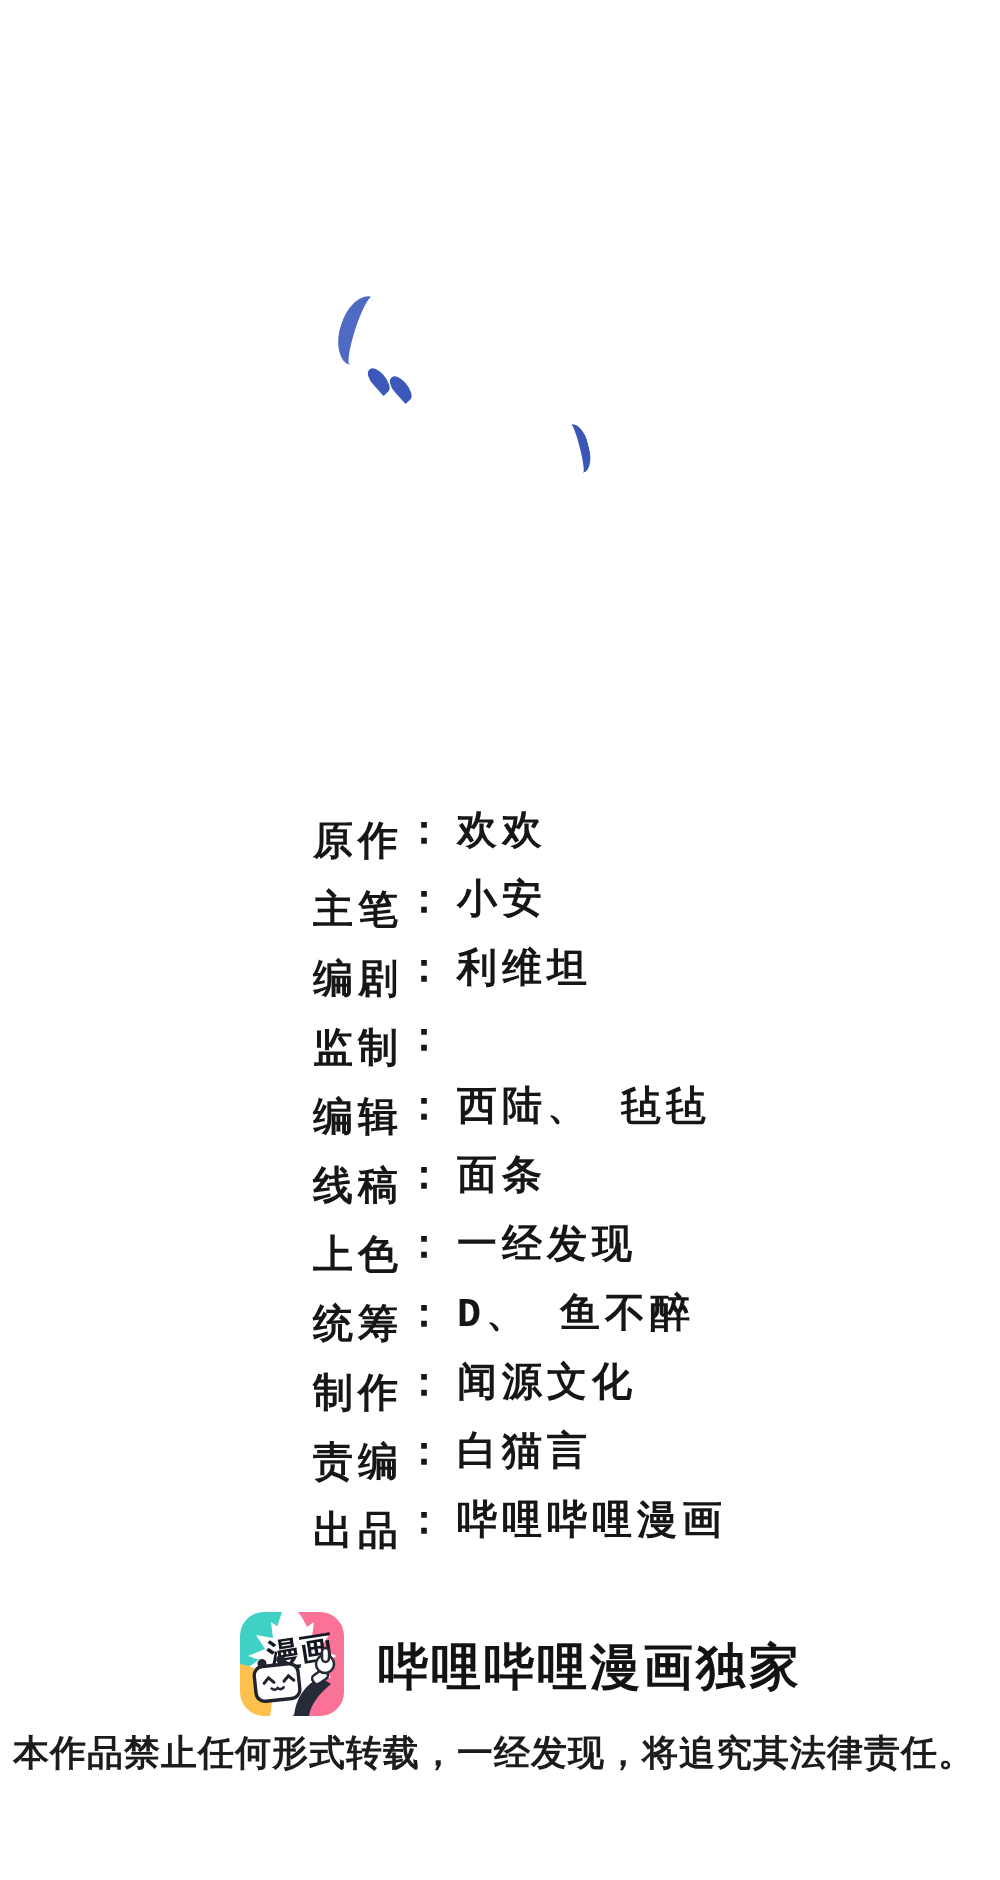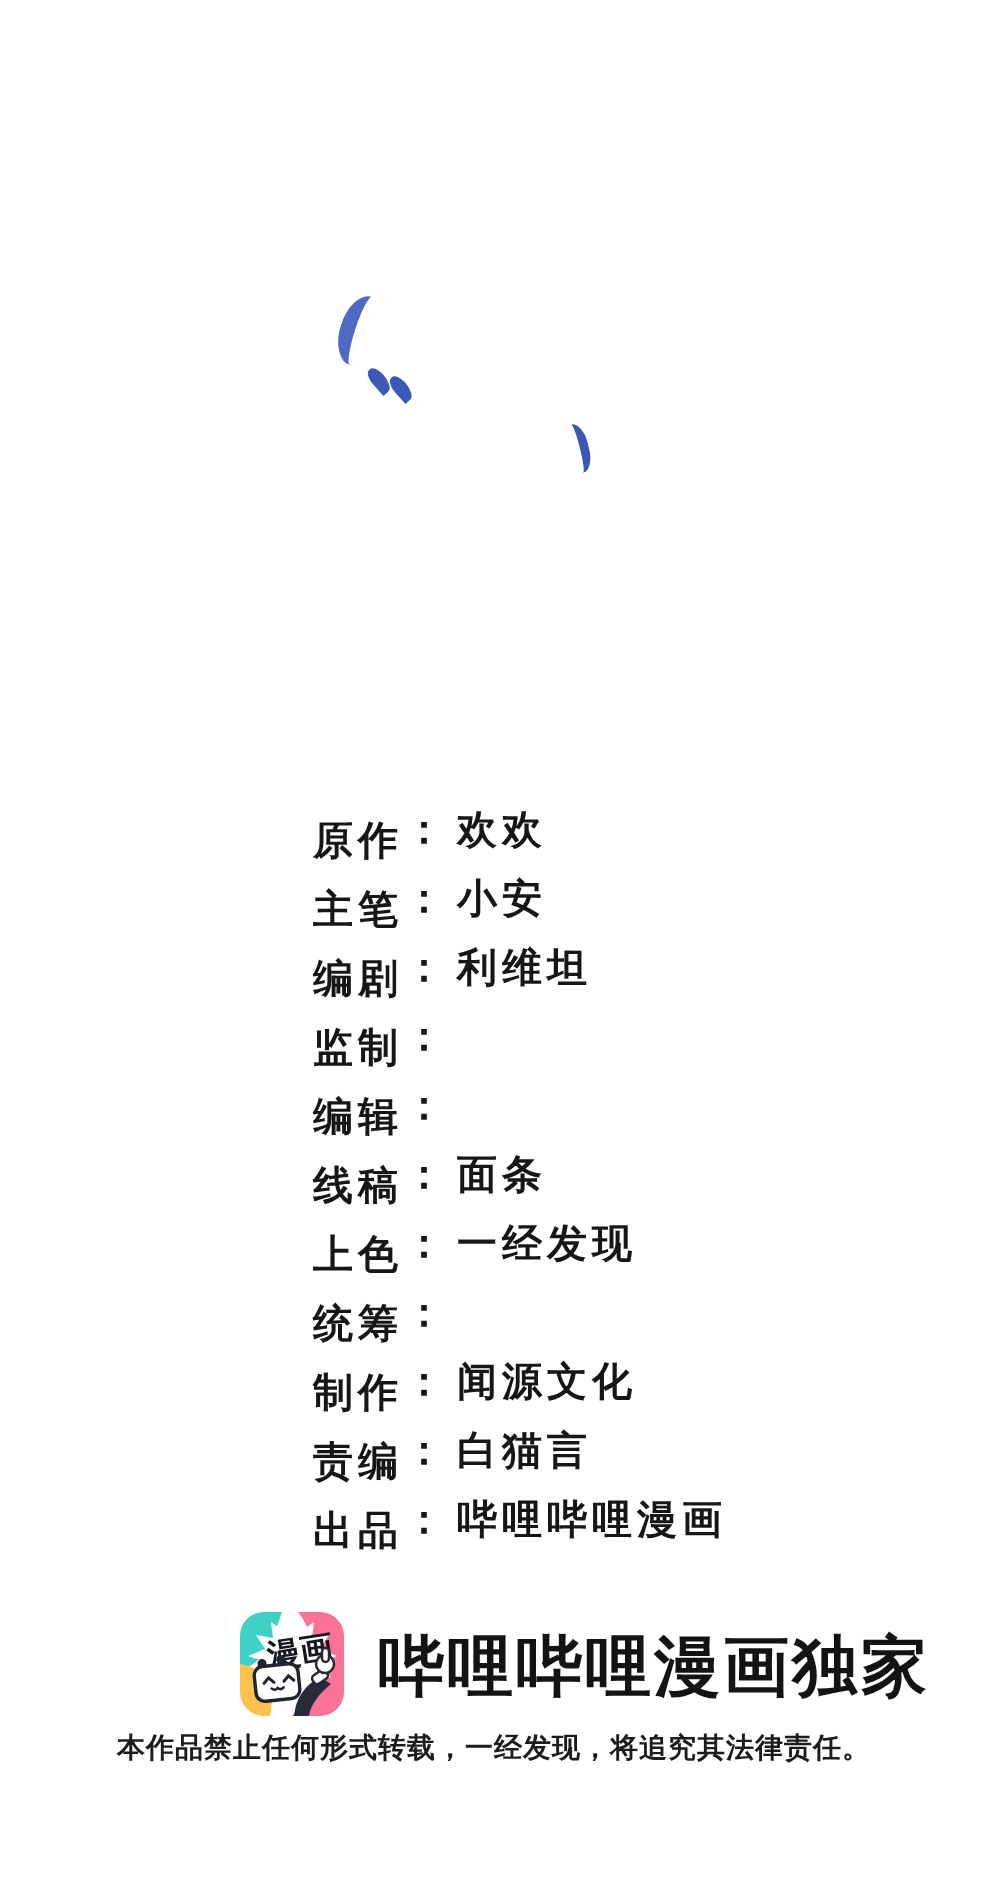--- a/index.html
+++ b/index.html
@@ -66,28 +66,28 @@
   .credit-label { display: inline-block; margin-top: 22px; }
   .credit-colon { display: inline-block; width: 42px; text-align: center; letter-spacing: 0; }
   .credit-value { display: inline-block; margin-left: 12px; font-family: Liberation Mono, monospace; }
 
   
   .brand-row { position: absolute; left: 240px; top: 1612px; display: flex; align-items: center; }
   .brand-logo { width: 104px; height: 104px; display: block; }
   .brand-name {
     margin-left: 34px; margin-top: 6px;
     font-family: Liberation Sans, sans-serif;
-    font-weight: 700; font-size: 66px; letter-spacing: 3px; color: #131313;
+    font-weight: 700; font-size: 50px; letter-spacing: 3px; color: #131313;
     white-space: nowrap;
   }
 
   
   .footer {
     position: absolute; left: 0; top: 1729px; width: 988px;
-    text-align: center; font-size: 28px; font-weight: 700;
+    text-align: center; font-size: 36px; font-weight: 700;
     color: #1c1c1c; letter-spacing: 1px; white-space: nowrap;
   }
 </style>
 </head>
 <body>
 
 <div class="page">
 
   <div class="title-col title-left">
       <span class="ch">我</span>
@@ -124,34 +124,36 @@
         <span class="credit-colon">：</span>
         <span class="credit-value">利维坦</span>
     </div>
     <div class="credit-row">
       <span class="credit-label">监制</span>
         <span class="credit-colon">：</span>
     </div>
     <div class="credit-row">
       <span class="credit-label">编辑</span>
         <span class="credit-colon">：</span>
+        <span class="credit-value">西陆、 毡毡</span>
     </div>
     <div class="credit-row">
       <span class="credit-label">线稿</span>
         <span class="credit-colon">：</span>
         <span class="credit-value">面条</span>
     </div>
     <div class="credit-row">
       <span class="credit-label">上色</span>
         <span class="credit-colon">：</span>
         <span class="credit-value">一经发现</span>
     </div>
     <div class="credit-row">
       <span class="credit-label">统筹</span>
         <span class="credit-colon">：</span>
+        <span class="credit-value">D、 鱼不醉</span>
     </div>
     <div class="credit-row">
       <span class="credit-label">制作</span>
         <span class="credit-colon">：</span>
         <span class="credit-value">闻源文化</span>
     </div>
     <div class="credit-row">
       <span class="credit-label">责编</span>
         <span class="credit-colon">：</span>
         <span class="credit-value">白猫言</span>

